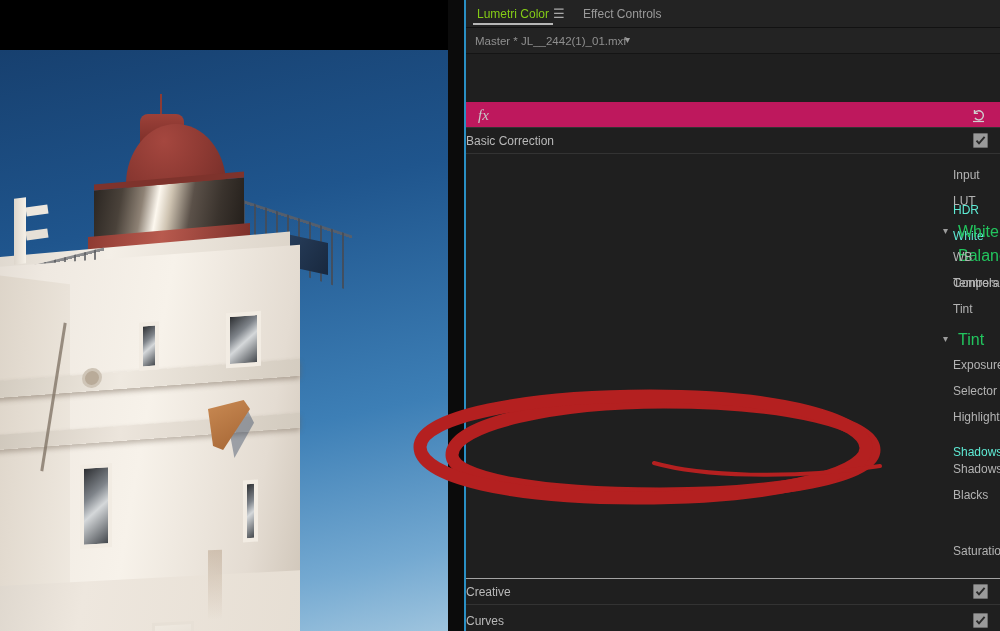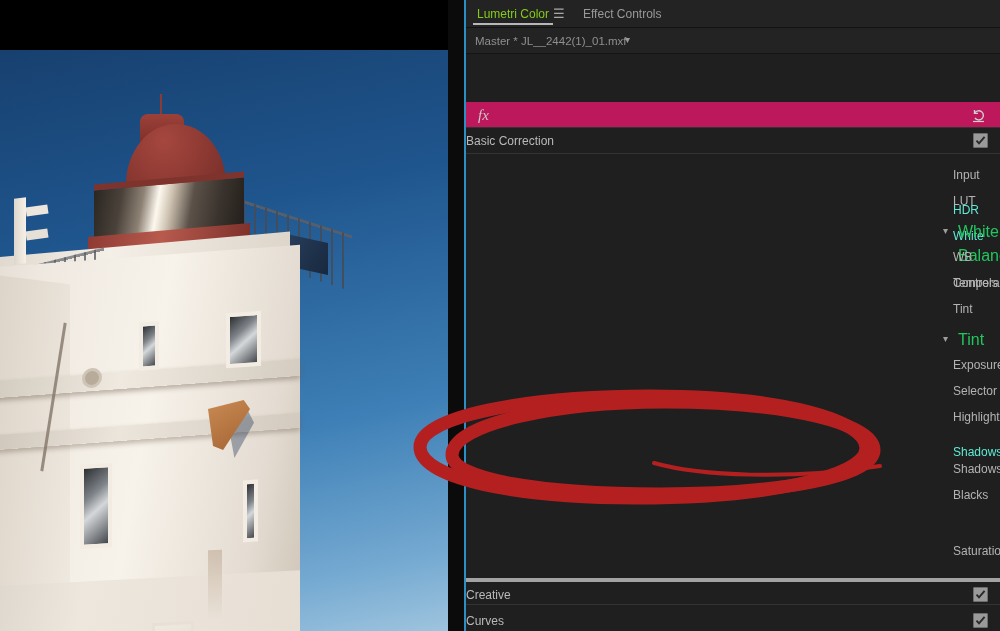--- a/index.html
+++ b/index.html
@@ -401,21 +401,21 @@
     <div class="row" style="height:26px">
       
       
     </div>
 
     <div class="row" style="margin-top:4px">
       <div class="row-label lbl-ind">Saturation</div>
 
     </div>
 
-    <div class="section-header" style="margin-top:14px;border-top:4px solid #a3a3a3;height:27px;line-height:27px">
+    <div class="section-header" style="margin-top:14px;border-top:1px solid #a3a3a3;height:27px;line-height:27px">
       <span>Creative</span>
       <span class="chk">
         <svg width="13" height="13" viewBox="0 0 13 13">
           <path d="M2.5 6.6 L5 9.4 L10.6 2.8" fill="none" stroke="#2a2a2a" stroke-width="1.9"></path>
         </svg>
       </span>
     </div>
 
     <div class="section-header" style="margin-top:3px;height:27px;line-height:27px;border-bottom:none">
       <span>Curves</span>

